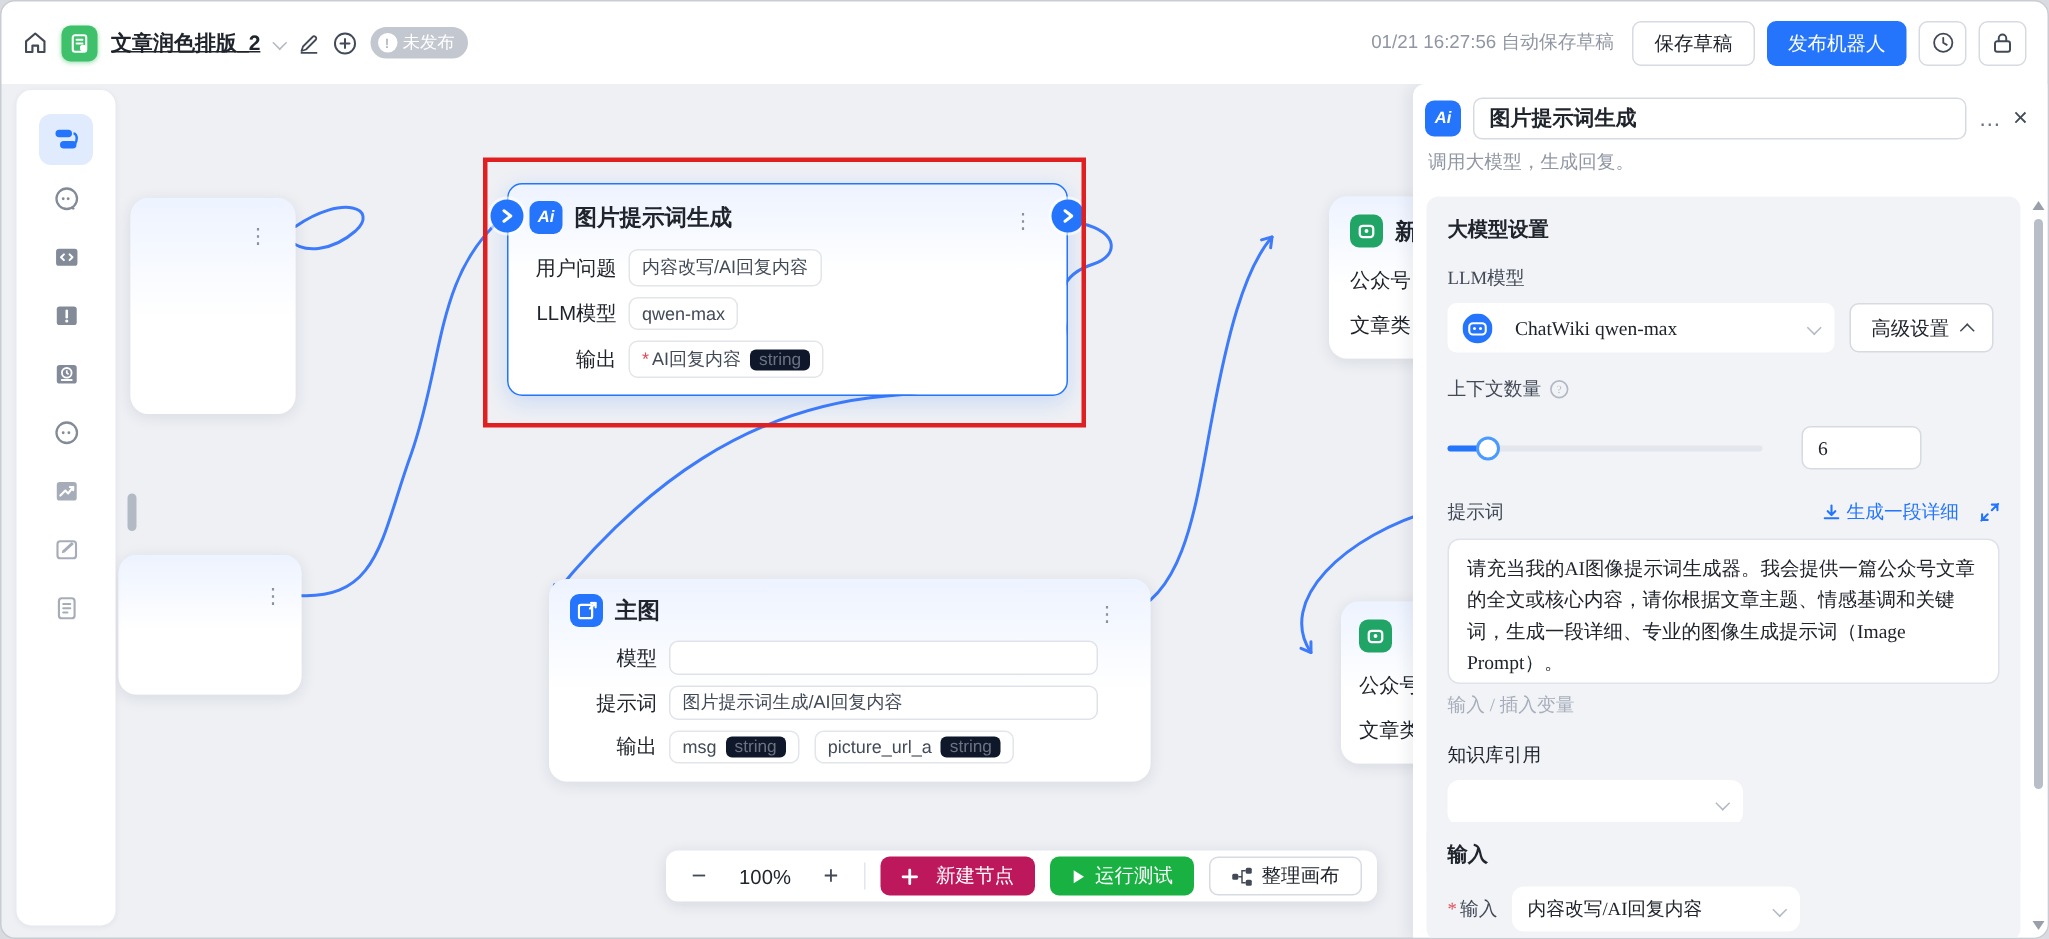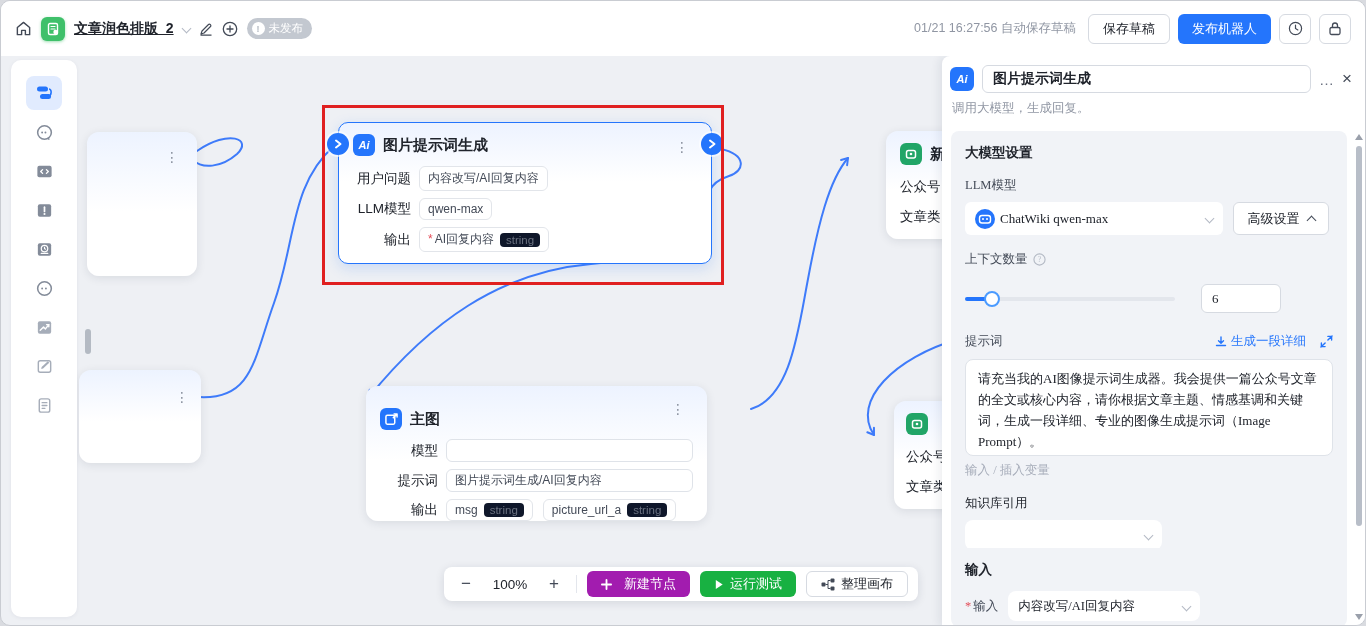--- a/index.html
+++ b/index.html
@@ -65,21 +65,21 @@
 
   
   .ctoolbar { position:absolute; left:443px; top:566px; height:34px; background:#fff; z-index:20;
               border-radius:8px; box-shadow:0 2px 10px rgba(25,35,60,.12); display:flex;
               align-items:center; padding:0 10px; gap:10px; }
   .zbtn { font-size:17px; color:#434a57; width:24px; text-align:center; cursor:pointer; }
   .zoomv { font-size:13.5px; color:#20242c; width:44px; text-align:center; }
   .vdiv { width:1px; height:18px; background:#e3e6ec; }
   .tb-btn { height:26px; border-radius:6px; font-size:13px; display:inline-flex; align-items:center;
             gap:6px; padding:0 14px; cursor:pointer; }
-  .tb-blue { background:#a21caf; color:#fff;gap:12px; }
+  .tb-blue { background:#be185d; color:#fff;gap:12px; }
   .tb-green { background:#18b142; color:#fff; }
   .tb-white { background:#fff; border:1px solid #d6dae1; color:#20242c; }
 
   
   .panel { position:absolute; left:941px; top:55px; width:425px; height:571px; background:#fff;
            z-index:40; border-radius:8px 0 0 0; box-shadow:-3px 0 10px rgba(25,35,60,.08); }
   .p-head { position:absolute; left:8px; top:9px; display:flex; align-items:center; gap:8px; width:410px; }
   .p-title-input { flex:1; height:28px; border:1px solid #d6dae1; border-radius:6px; background:#fff;
                    font-size:14px; font-weight:bold; color:#20242c; display:flex; align-items:center;
                    padding:0 10px; }
@@ -168,21 +168,21 @@
     </div>
     <div class="port" style="right:-12px; top:10px;">
       <svg width="12" height="12" viewBox="0 0 12 12">
           <polyline points="4,2.5 8.5,6 4,9.5" fill="none" stroke="#fff" stroke-width="2" stroke-linecap="round" stroke-linejoin="round"></polyline>
         </svg>
     </div>
   </div>
 
   <div class="redrect"></div>
 
-  <div class="node node-grad" style="left:365px; top:385px; width:341px; height:135px; padding:22px 14px 0 14px;">
+  <div class="node node-grad" style="left:365px; top:385px; width:401px; height:135px; padding:10px 14px 0 14px;">
     <div class="node-head">
       <span class="nicon blue">
         <svg width="13" height="13" viewBox="0 0 14 14">
             <rect x="1" y="2.5" width="9.5" height="9.5" rx="1.5" fill="none" stroke="#fff" stroke-width="1.6"></rect>
             <path d="M9 5 L13 1 M13 1 h-3.2 M13 1 v3.2" stroke="#fff" stroke-width="1.6" fill="none" stroke-linecap="round"></path>
           </svg>
       </span>
       <span class="node-title">主图</span>
       <span class="kebab" style="right:22px; top:16px;">⋮</span>
     </div>
@@ -270,21 +270,21 @@
       <span class="p-title-input">图片提示词生成</span>
       <span style="color:#6b7280; font-size:15px; cursor:pointer;">…</span>
       <span style="color:#434a57; font-size:17px; cursor:pointer; margin-right:8px;">×</span>
     </div>
     <div class="p-sub">调用大模型，生成回复。</div>
 
     <div class="card" style="top:75px; height:457px;">
       <div class="p-h1">大模型设置</div>
       <div class="p-lab" style="margin-top:15px;">LLM模型</div>
       <div style="display:flex; gap:10px; margin-top:8px;">
-        <span class="sel" style="width:258px; height:33px; gap:5px;">
+        <span class="sel" style="width:258px; height:33px; gap:15px;">
           <svg width="20" height="20" viewBox="0 0 20 20">
               <circle cx="10" cy="10" r="10" fill="#2475fc"></circle>
               <rect x="4.5" y="6.5" width="11" height="7.5" rx="2.5" fill="none" stroke="#fff" stroke-width="1.4"></rect>
               <circle cx="8" cy="10" r="1" fill="#fff"></circle>
               <circle cx="12" cy="10" r="1" fill="#fff"></circle>
             </svg>
           <span>ChatWiki qwen-max</span>
           <span class="chev"></span>
         </span>
         <span class="sel" style="width:96px; height:33px; border:1px solid #d6dae1; justify-content:center;">

